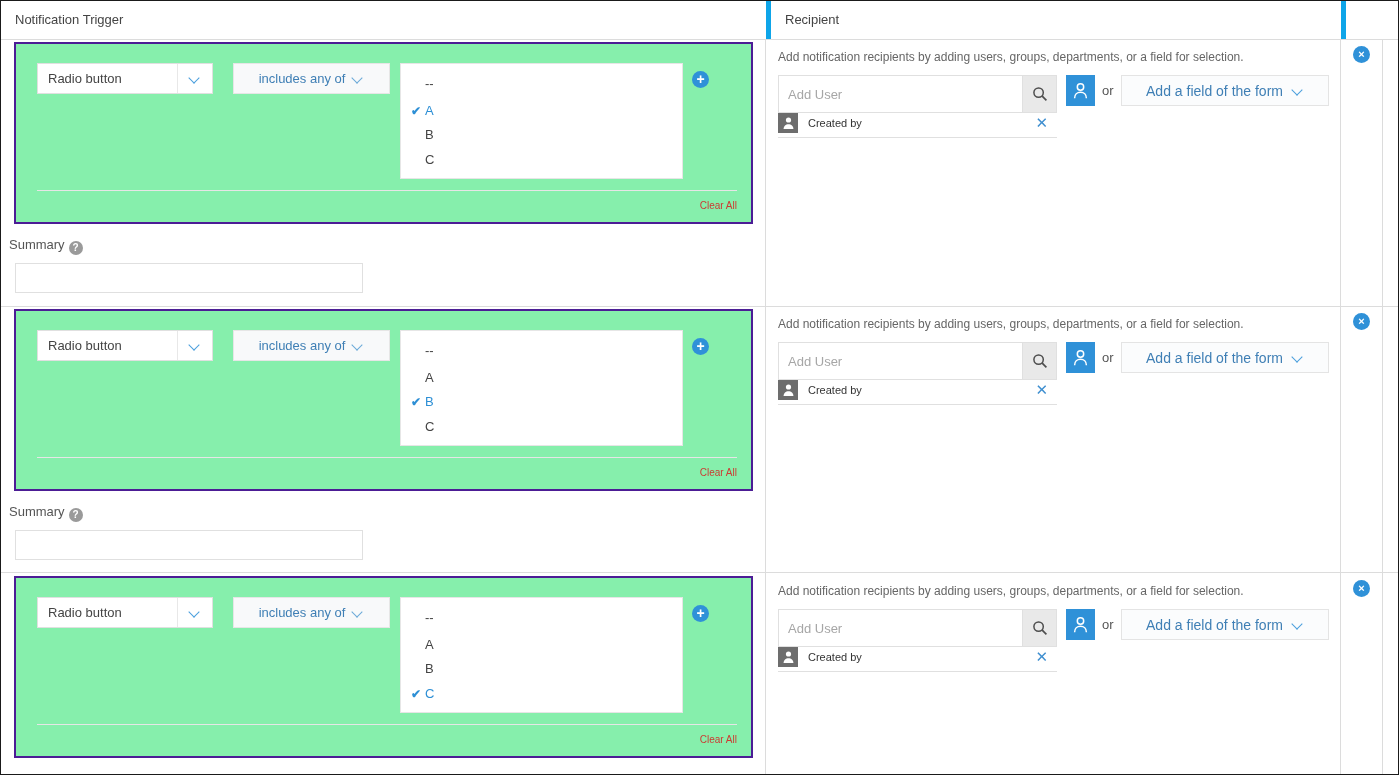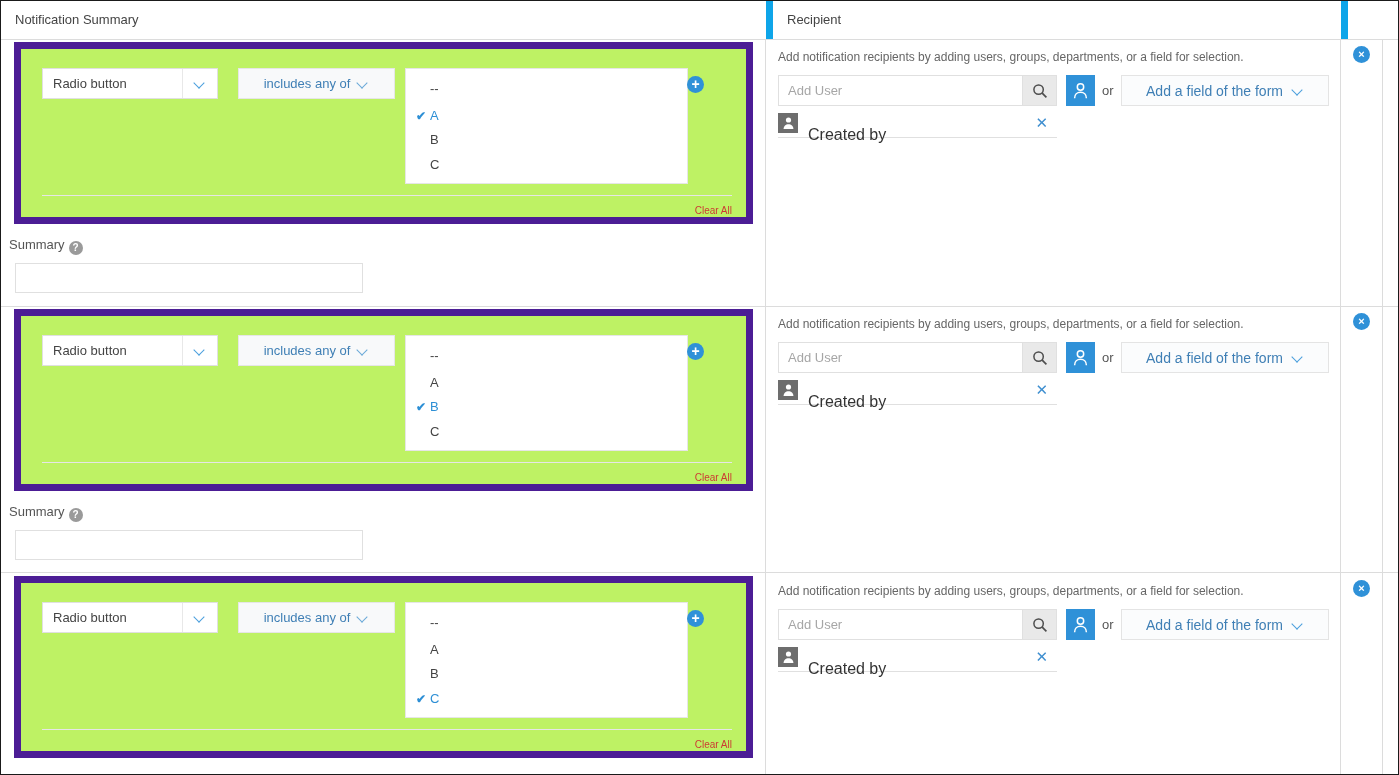--- a/index.html
+++ b/index.html
@@ -37,21 +37,21 @@
     position: absolute;
     top: 0;
     height: 38px;
     line-height: 38px;
     box-sizing: border-box;
     font-size: 13px;
     color: #444444;
     padding-left: 14px;
     white-space: nowrap;
   }
-  .header-cell.sep-left { border-left: 7px solid #0ea5e9; }
+  .header-cell.sep-left { border-left: 5px solid #0ea5e9; }
 
   
   .vline {
     position: absolute;
     top: 39px;
     bottom: 0;
     width: 1px;
     background: #dcdcdc;
   }
 
@@ -60,22 +60,22 @@
     position: absolute;
     left: 0;
     right: 0;
     height: 1px;
     background: #dcdcdc;
   }
 
   
   .trigger-card {
     position: absolute;
-    background: #bef264;
-    border: 7px solid #4c1d95;
+    background: #86efac;
+    border: 2px solid #4c1d95;
     box-sizing: border-box;
   }
   .trigger-inner {
     position: relative;
     height: 100%;
   }
   .ctrl-row {
     position: absolute;
     top: 19px;
     left: 21px;
@@ -270,21 +270,21 @@
   .recip-controls {
     position: absolute;
     left: 12px;
     height: 31px;
   }
   .add-user-wrap {
     position: absolute;
     left: 0;
     top: 0;
     width: 279px;
-    height: 31px;
+    height: 38px;
     border: 1px solid #e0e0e0;
     box-sizing: border-box;
     background: #ffffff;
     display: flex;
     justify-content: space-between;
   }
   .add-user-input {
     flex: 1;
     border: none;
     outline: none;
@@ -363,24 +363,24 @@
     width: 20px;
     height: 20px;
     background: #6d6d6d;
     display: flex;
     align-items: center;
     justify-content: center;
   }
   .chip .chip-label {
     position: absolute;
     left: 30px;
-    top: 12px;
+    top: 0;
     height: 20px;
     line-height: 20px;
-    font-size: 16px;
+    font-size: 11px;
     color: #333333;
     white-space: nowrap;
   }
   .chip .chip-x {
     position: absolute;
     right: 9px;
     top: 0;
     height: 20px;
     line-height: 20px;
     font-size: 15px;
@@ -405,21 +405,21 @@
     user-select: none;
     font-weight: bold;
   }
 </style>
 </head>
 <body>
 
 <div class="app">
 
   <div class="header">
-    <div class="header-cell" style="left:0px; width:765px;">Notification Summary</div>
+    <div class="header-cell" style="left:0px; width:765px;">Notification Trigger</div>
     <div class="header-cell sep-left" style="left:765px; width:575px;">Recipient</div>
     <div class="header-cell sep-left" style="left:1340px; width:41px;"></div>
   </div>
 
   <div class="vline" style="left:764px;"></div>
   <div class="vline" style="left:1339px;"></div>
   <div class="vline" style="left:1381px;"></div>
 
   <div class="hline" style="top:305px;"></div>
   <div class="hline" style="top:571px;"></div>

